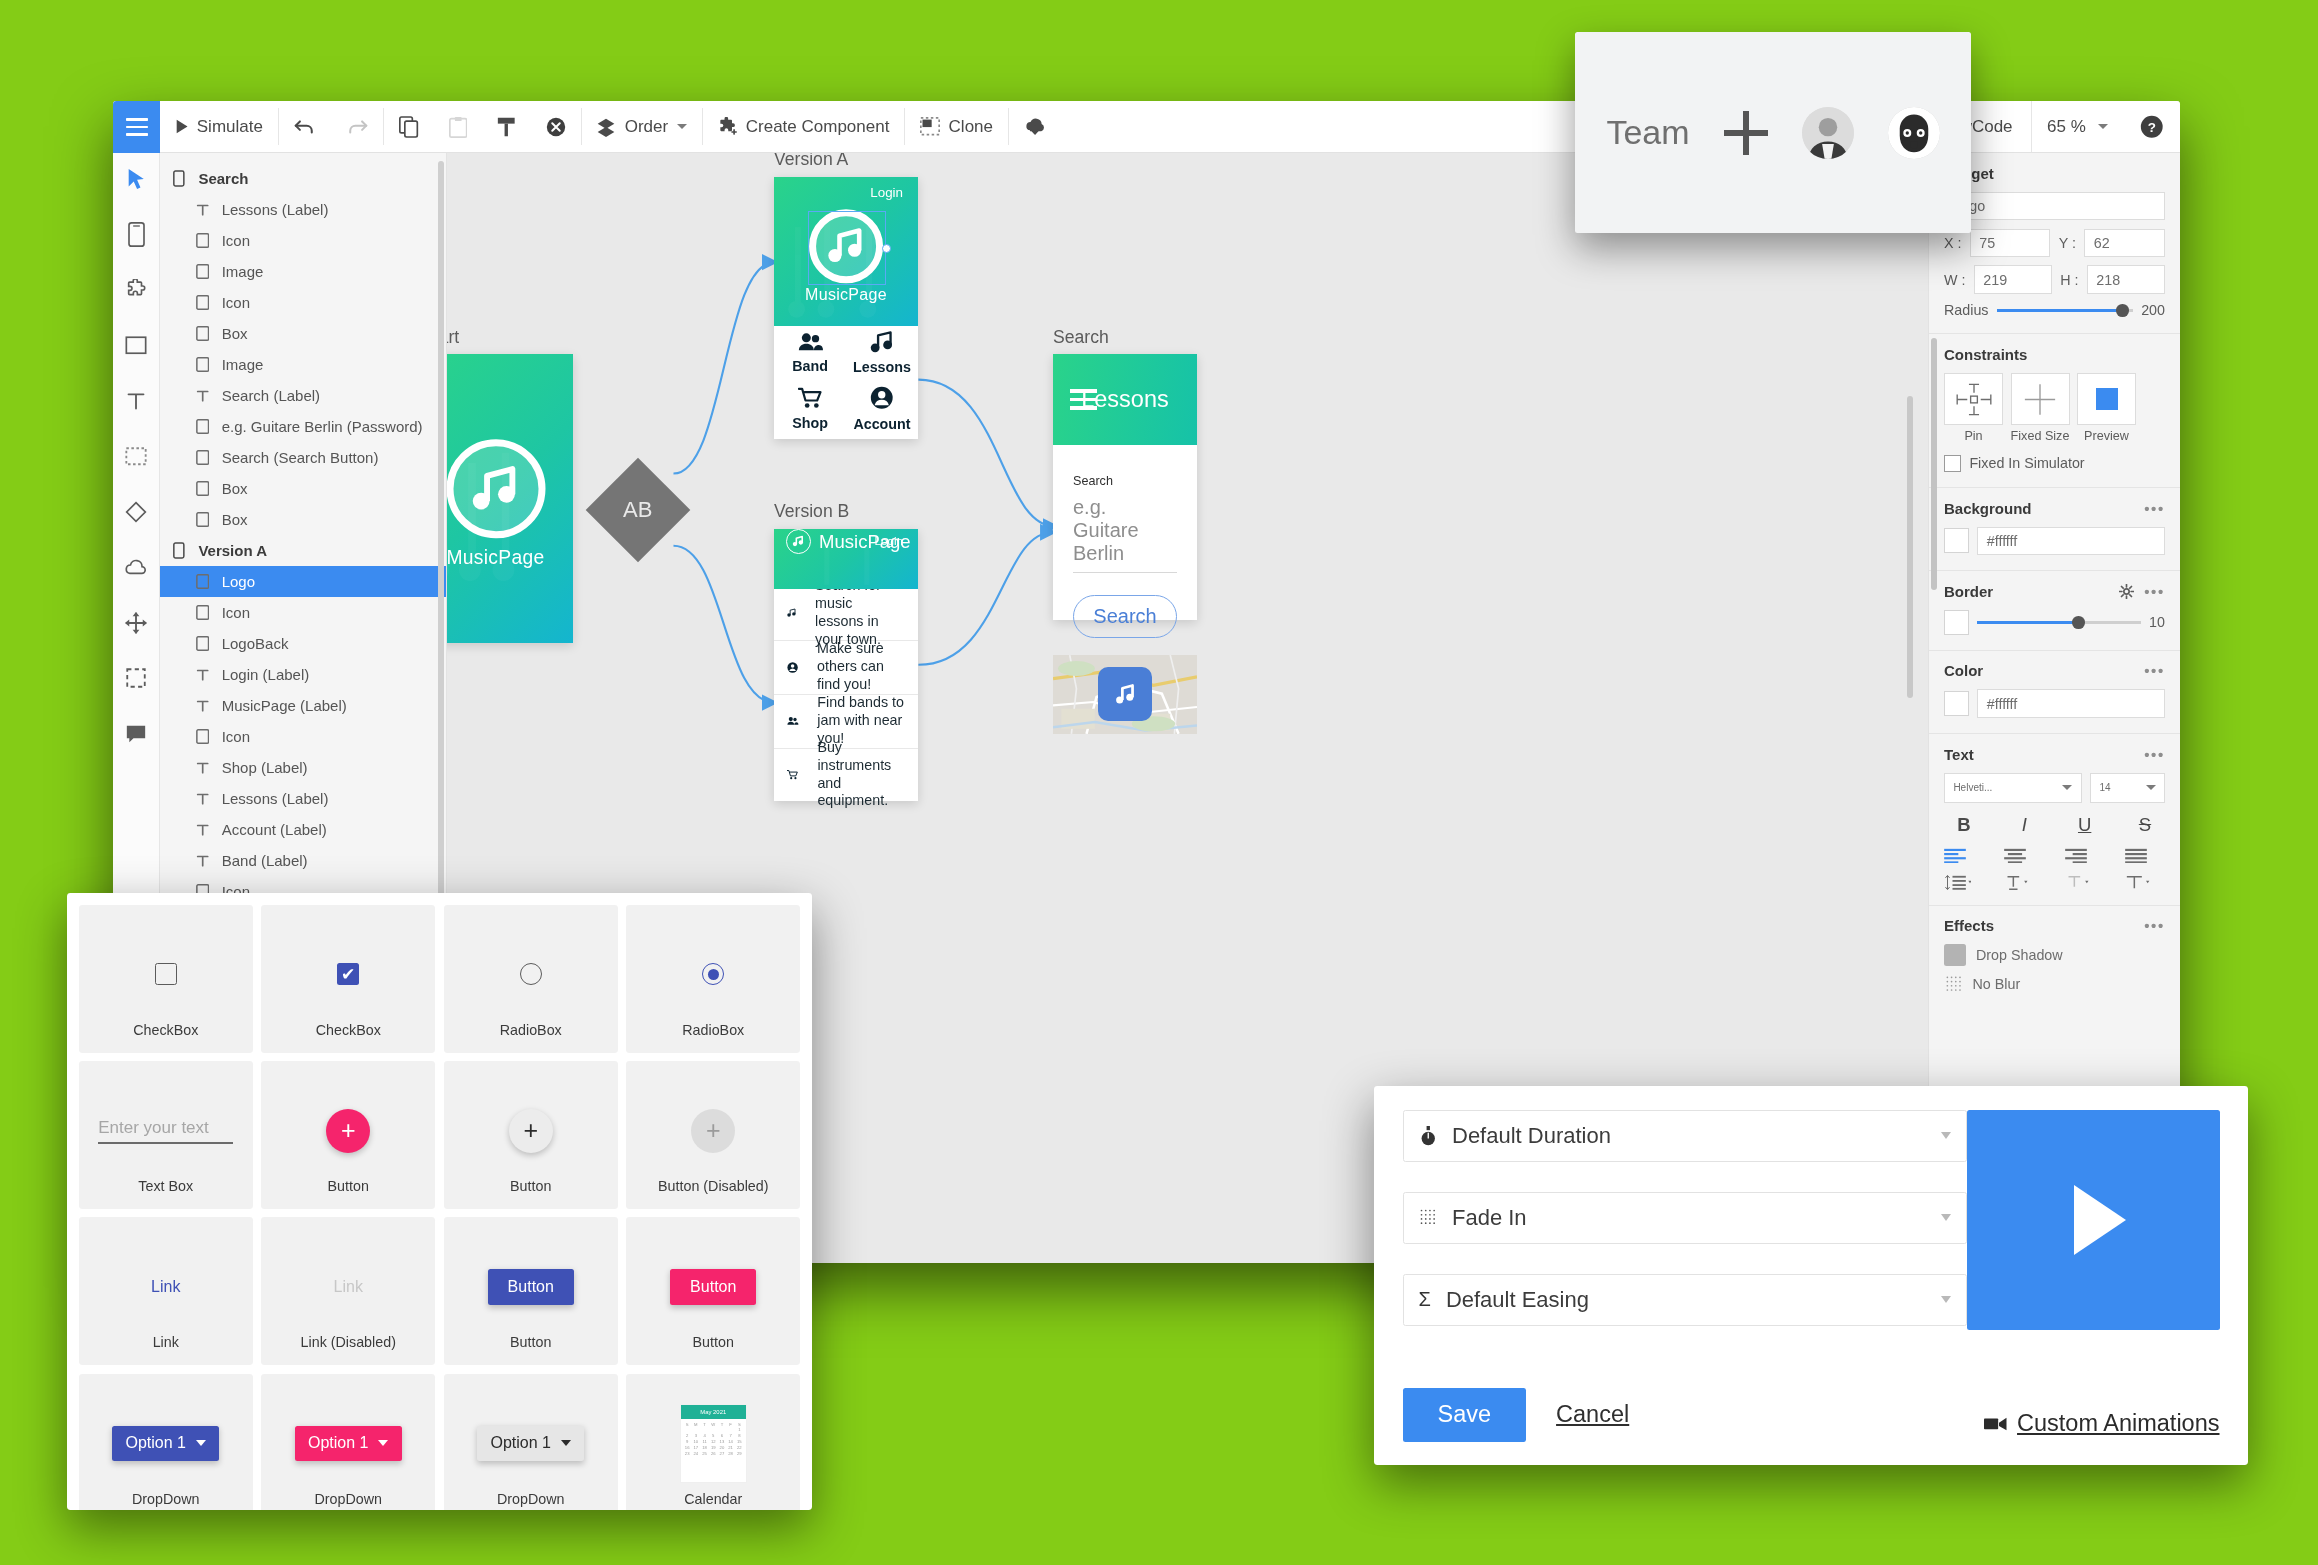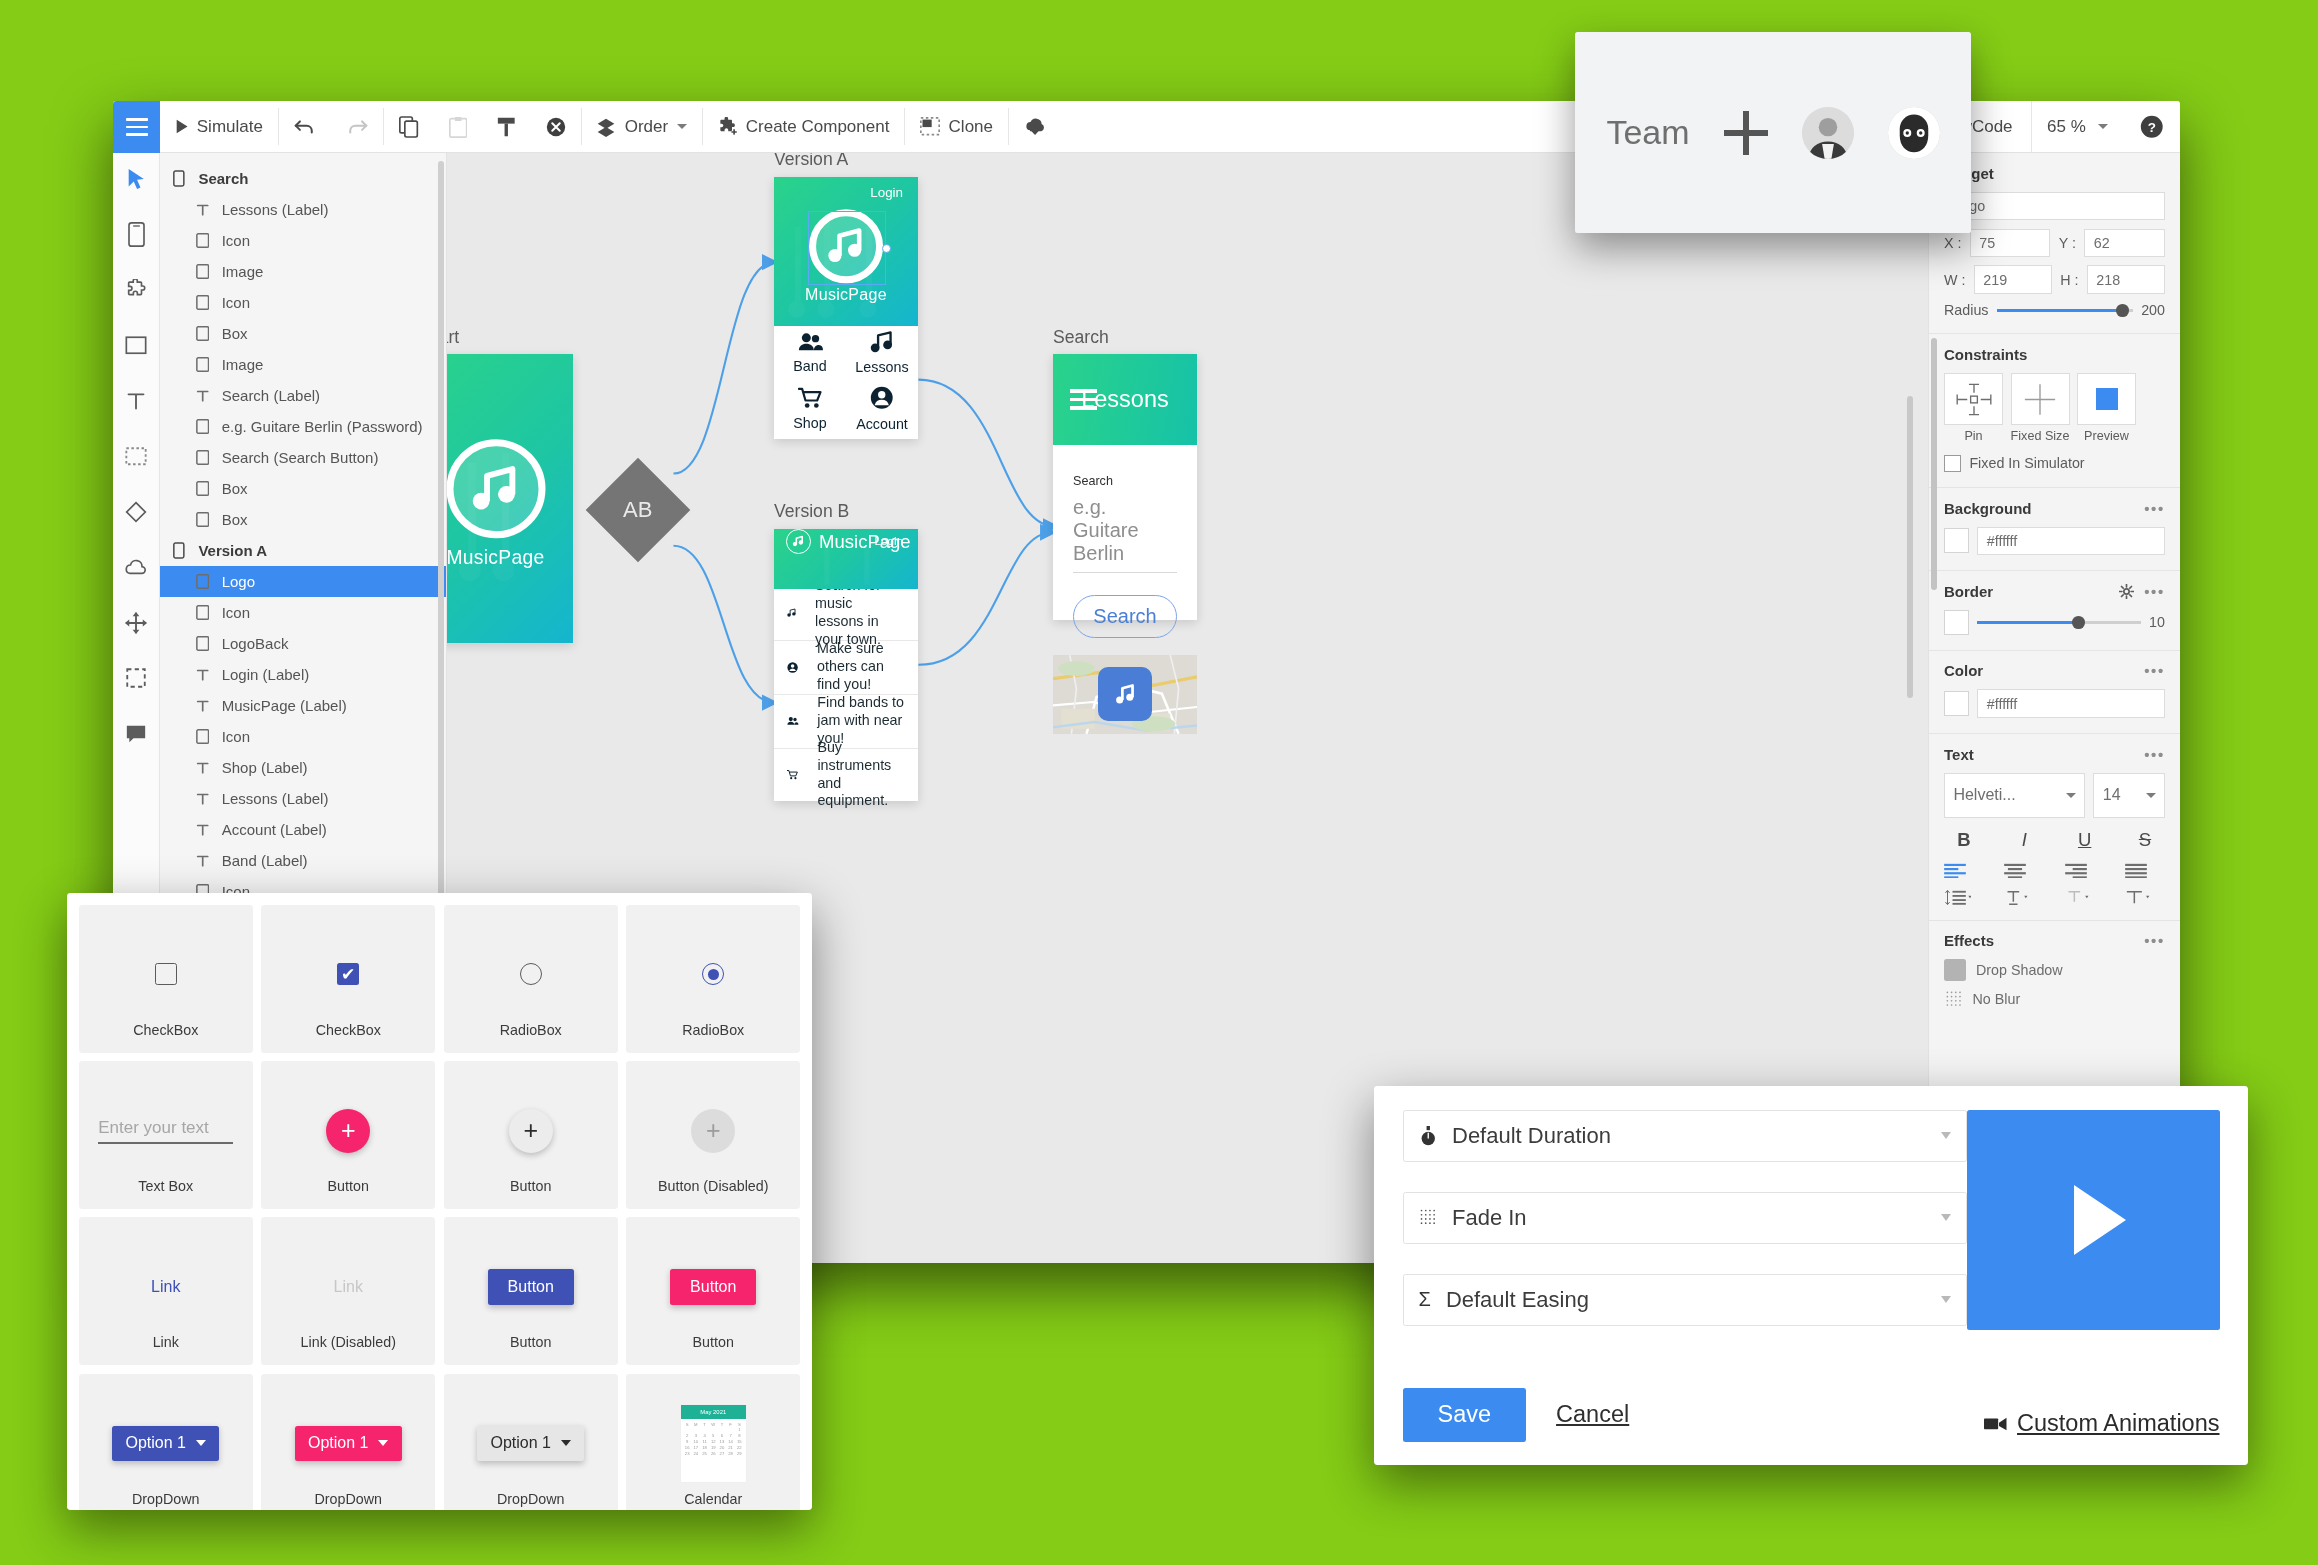--- a/index.html
+++ b/index.html
@@ -204,21 +204,21 @@
   .clabel{ width:59px; text-align:center; font-size:12.6px; color:#5c5c5c; margin-top:4.2px; }
   .chk-row{ display:flex; align-items:center; gap:8.4px; font-size:14.3px; color:#5c5c5c; }
   .chk{ width:17px; height:17px; border:0.8px solid #9a9a9a; background:#fff; }
   .tx-row{ display:flex; align-items:center; justify-content:space-between; margin-top:11.7px; }
   .tx-btn{ font-size:18.5px; color:#4a4a4a; width:40px; text-align:center; }
   .tx-btn.active{ color:#3b8bf0; }
   .fx-row{ display:flex; align-items:center; gap:10px; font-size:14.3px; color:#6c6c6c; margin-top:8px; }
   #props-scroll{ position:absolute; left:1.7px; top:185px; width:5.9px; height:252px; background:#c3c3c3;
     border-radius:3.4px; }
   .selwrap{ display:flex; align-items:center; justify-content:space-between; border:0.8px solid #dcdcdc;
-    background:#fff; height:45px; padding:0 8.4px; font-size:16px; color:#6e6e6e; }
+    background:#fff; height:30px; padding:0 8.4px; font-size:10px; color:#6e6e6e; }
 </style>
 </head>
 <body>
 
 <div id="root">
 
   <div id="app-window">
 
     <div id="toolbar">
       <div id="burger">
@@ -677,21 +677,21 @@
                 <circle cx="15" cy="46" r="10" fill="#fff"></circle>
                   <circle cx="45" cy="38" r="10" fill="#fff"></circle>
               </svg>
             </div>
             <div class="ptitle" style="margin-top:3.4px;font-size:16px;">MusicPage</div>
           </div>
 
           <div class="sel-box" style="left:34px; top:34px; width:78px; height:74px;"></div>
           <div class="sel-handle" style="left:108px; top:67px;"></div>
         </div>
-        <div class="grid4" style="height:112px;">
+        <div class="grid4" style="height:112px;font-weight:bold;">
           <div class="gcell">
             <svg width="25" height="20" viewBox="0 0 30 24">
                 <circle cx="10" cy="7" r="5.4" fill="#0c2230"></circle>
                 <circle cx="21" cy="8" r="4.4" fill="#0c2230"></circle>
                 <path d="M1 22c0-5 4-8 9-8s9 3 9 8z" fill="#0c2230"></path>
                 <path d="M19 22c0-4 2.5-6.5 6-6.5S30 18 30 22z" fill="#0c2230"></path>
               </svg>
             <span>Band</span>
           </div>
           <div class="gcell">

